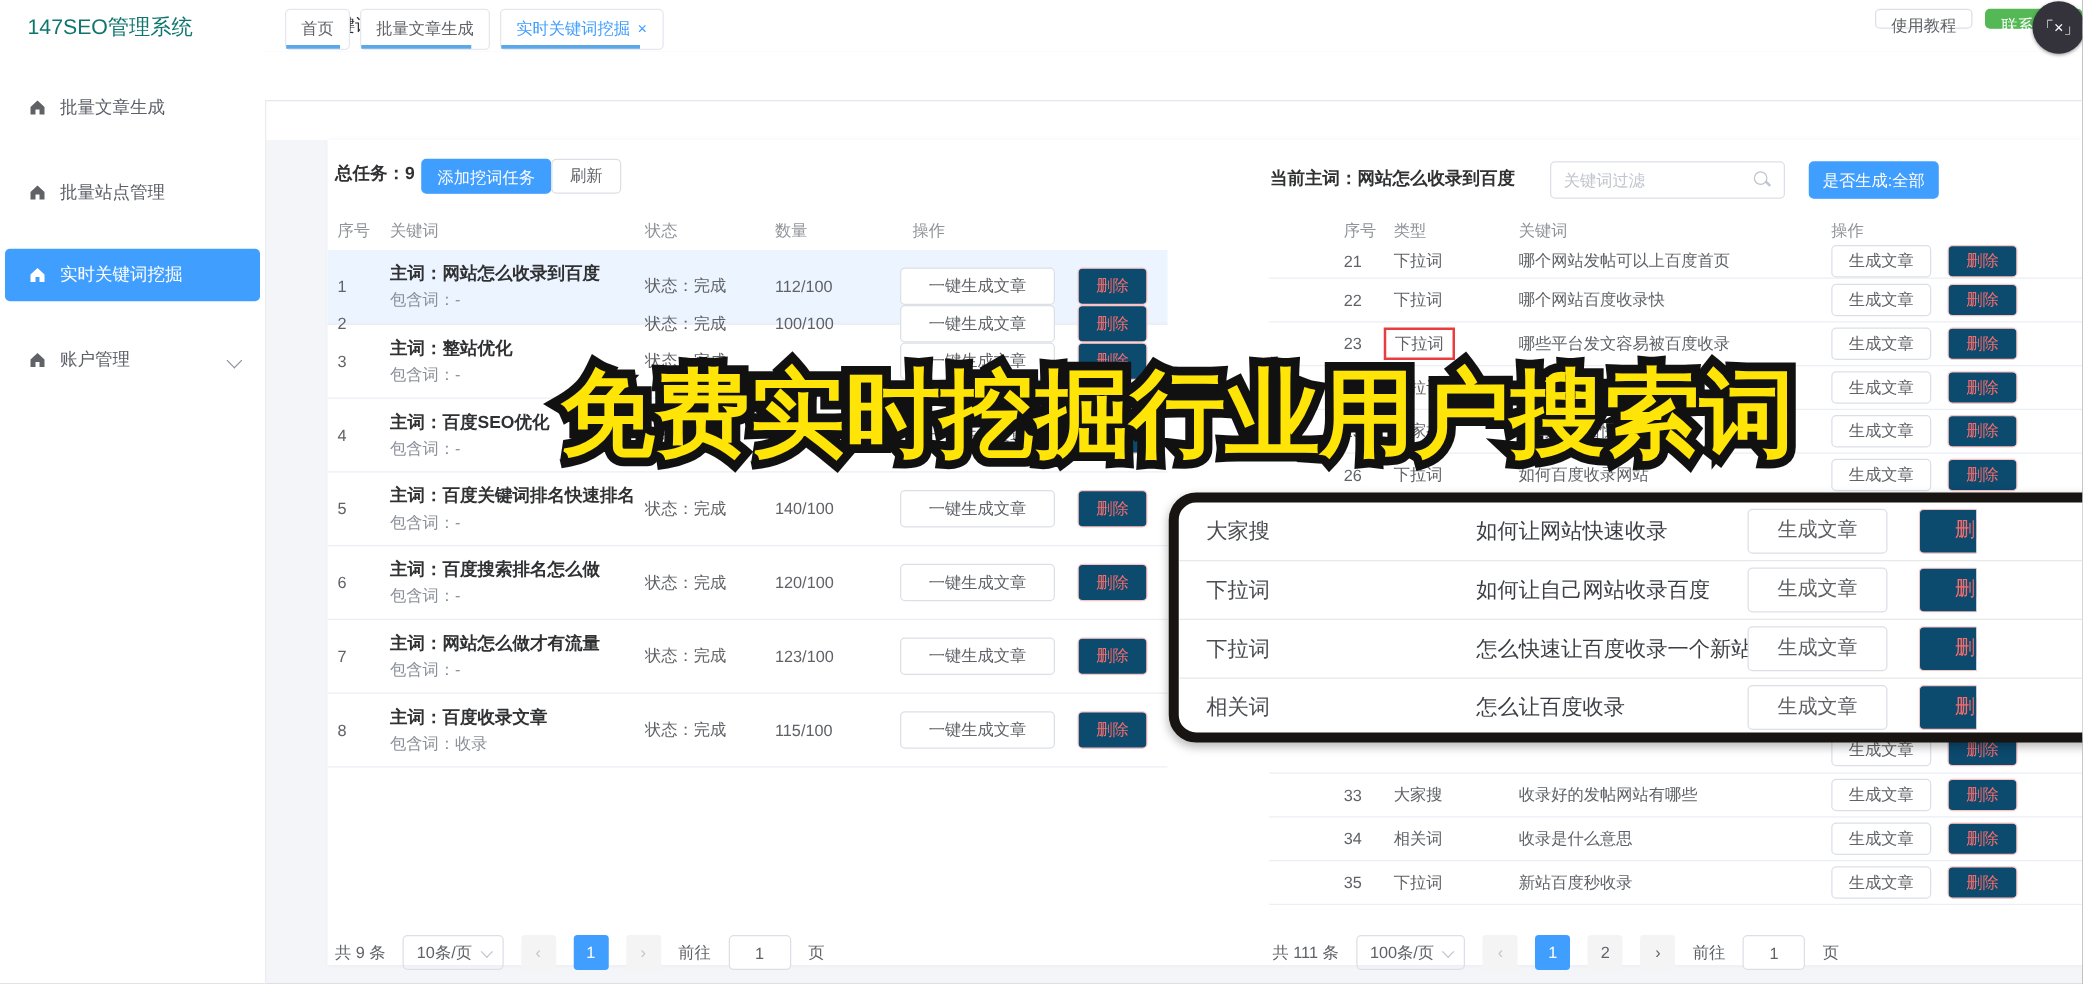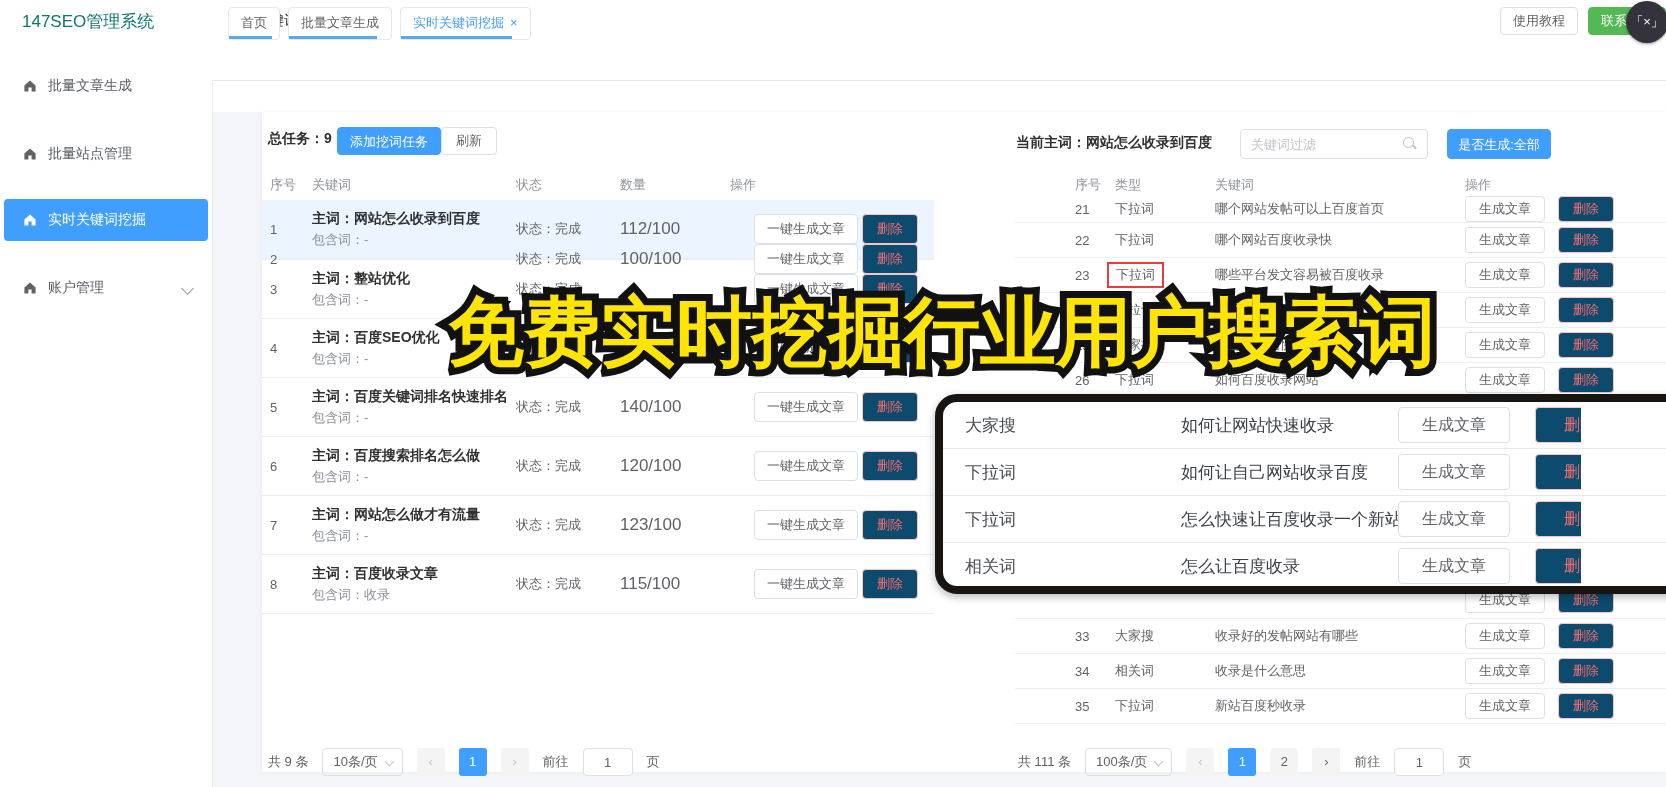--- a/index.html
+++ b/index.html
@@ -15,21 +15,21 @@
   .side-item.active{background:#409EFF;color:#fff;}
   .side-item.active svg{fill:#fff;}
   .chev-down{position:absolute;right:16px;top:17px;width:8px;height:8px;border-right:1px solid #909399;
              border-bottom:1px solid #909399;transform:rotate(45deg);}
 
   
   .topbar{position:absolute;left:212px;top:0;width:1454px;height:41px;background:#fff;border-bottom:1px solid #e8eaec;}
   .page-title{position:absolute;left:228px;top:0;line-height:41px;font-size:14px;color:#303133;}
   .btn{display:inline-block;box-sizing:border-box;border:1px solid #dcdfe6;background:#fff;color:#606266;
        border-radius:4px;font-size:13px;text-align:center;cursor:pointer;font-family:inherit;padding:0;}
-  .top-btn{position:absolute;top:7px;height:28px;line-height:26px;}
+  .top-btn{position:absolute;top:7px;height:16px;line-height:26px;}
   .btn.green{background:#54b854;border-color:#54b854;color:#fff;}
   .corner-badge{position:absolute;left:1626px;top:1px;width:42px;height:42px;border-radius:50%;
                 background:#34333b;color:#fff;display:flex;align-items:center;justify-content:center;
                 font-size:13px;z-index:40;box-shadow:0 1px 3px rgba(0,0,0,.4);}
 
   
   .tabbar{position:absolute;left:212px;top:41px;width:1454px;height:39px;background:#fff;border-bottom:1px solid #e4e7ed;}
   .tabs{position:absolute;left:228px;top:7px;display:flex;gap:8px;}
   .tab{position:relative;height:31px;line-height:29px;padding:0 12px;border:1px solid #e4e7ed;border-radius:4px;
        font-size:13px;color:#606266;background:#fff;cursor:pointer;white-space:nowrap;}
@@ -50,22 +50,22 @@
   .th{position:absolute;top:172px;height:26px;line-height:26px;font-size:13px;color:#909399;}
 
   .lrows{position:absolute;left:262px;top:200px;width:672px;}
   .lrow{position:relative;border-bottom:1px solid #ebeef5;cursor:pointer;}
   .lrow.selected{background:#ecf5ff;}
   .l-no{position:absolute;left:8px;top:50%;transform:translateY(-50%);font-size:13px;color:#606266;}
   .l-kw{margin-left:50px;width:196px;padding:7px 0;}
   .l-main{font-size:14px;font-weight:bold;color:#303133;line-height:22px;}
   .l-include{font-size:13px;color:#8a8f99;line-height:22px;}
   .l-status{position:absolute;left:254px;top:50%;transform:translateY(-50%);font-size:13px;color:#606266;white-space:nowrap;}
-  .l-count{position:absolute;left:358px;top:50%;transform:translateY(-50%);font-size:17px;color:#606266;}
-  .l-gen{position:absolute;left:492px;top:50%;transform:translateY(-50%);width:104px;height:30px;line-height:28px;}
+  .l-count{position:absolute;left:358px;top:50%;transform:translateY(-50%);font-size:13px;color:#606266;}
+  .l-gen{position:absolute;left:458px;top:50%;transform:translateY(-50%);width:124px;height:30px;line-height:28px;}
   .btn.danger{background:#0c4a6e;border-color:#fbc4c4;color:#F56C6C;}
   .l-del{position:absolute;left:600px;top:50%;transform:translateY(-50%);width:56px;height:30px;line-height:28px;}
 
   
   .rp-title{position:absolute;left:1016px;top:134px;font-size:14px;font-weight:bold;color:#303133;}
   .rp-filter{position:absolute;left:1240px;top:129px;width:188px;height:30px;box-sizing:border-box;
              border:1px solid #dcdfe6;border-radius:4px;padding:0 30px 0 10px;font-size:13px;color:#606266;outline:none;
              font-family:inherit;}
   .rp-filter::placeholder{color:#c0c4cc;}
   .search-icon{position:absolute;left:1403px;top:137px;width:9px;height:9px;border:1.5px solid #c0c4cc;border-radius:50%;}

